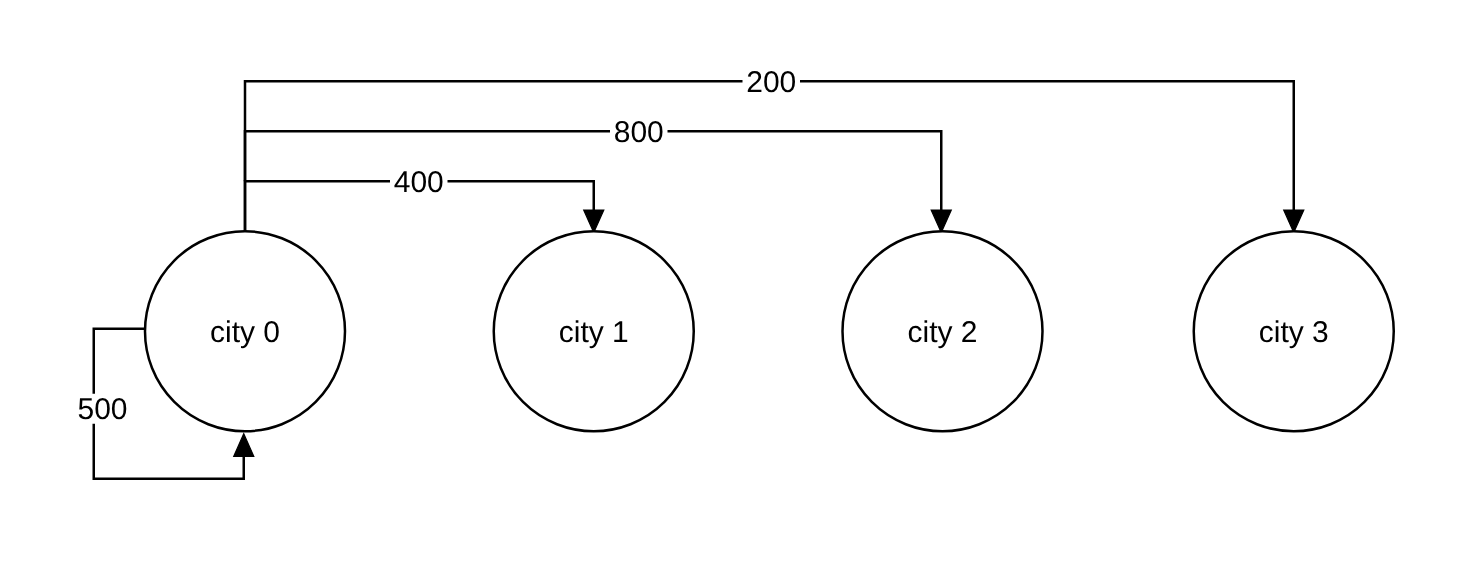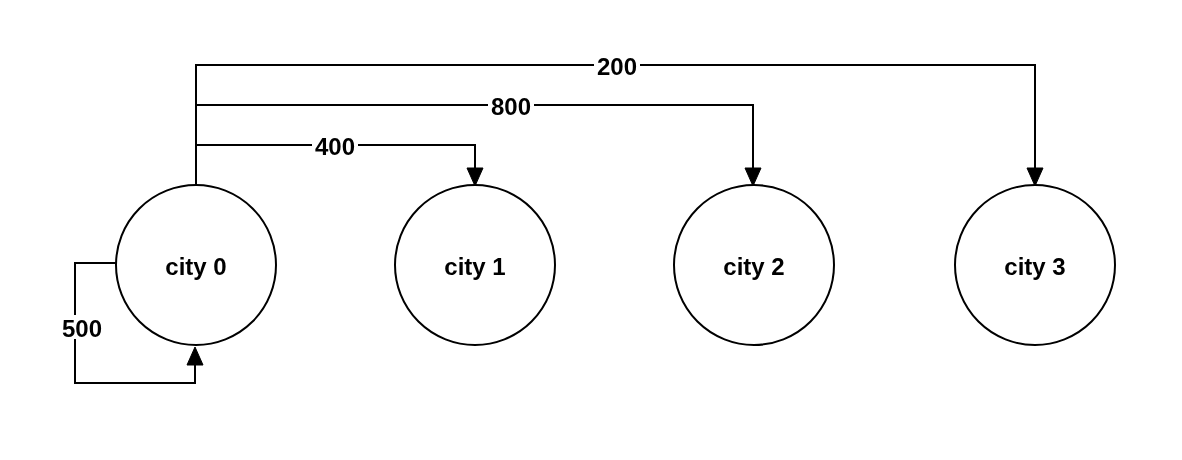--- a/index.html
+++ b/index.html
@@ -5,21 +5,20 @@
   html, body {
     margin: 0;
     padding: 0;
     background: #ffffff;
   }
   .canvas-wrap {
     width: 1182px;
     height: 460px;
     background: #ffffff;
     position: relative;
-    font-weight: bold;
   }
   svg {
     display: block;
   }
   .edge-path {
     fill: none;
     stroke: #000000;
     stroke-width: 2;
     stroke-linejoin: miter;
     stroke-miterlimit: 10;

